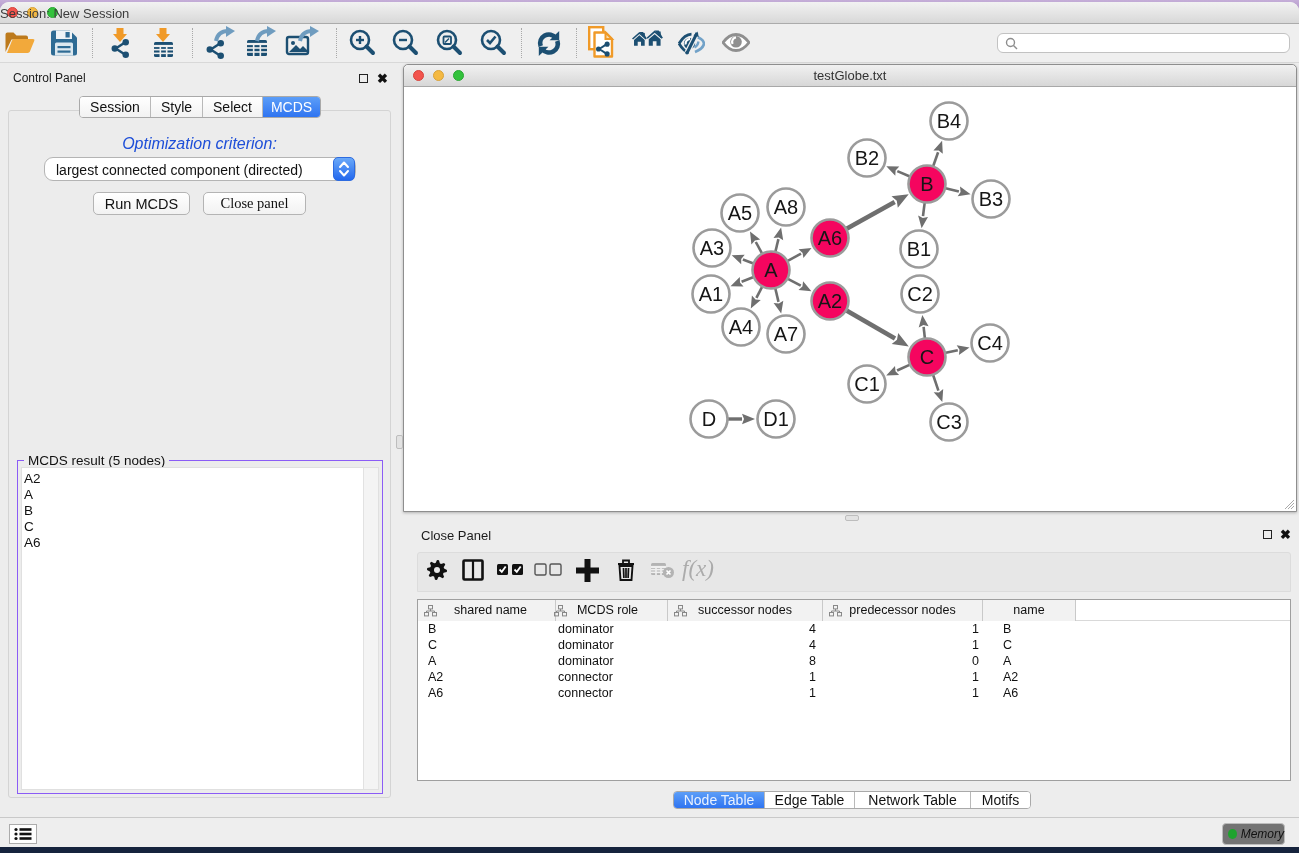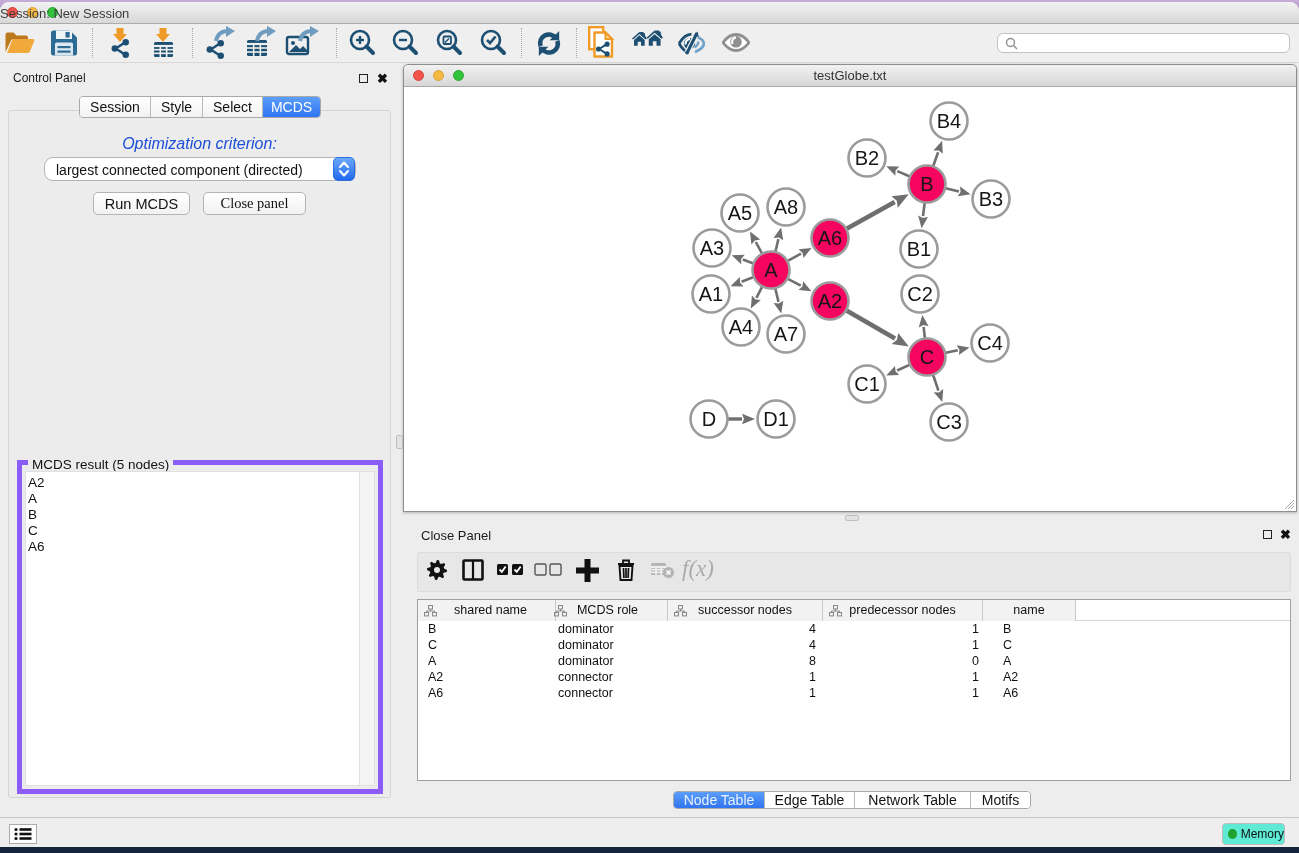--- a/index.html
+++ b/index.html
@@ -45,21 +45,21 @@
   background:#fff; border:1px solid #b4b4b4; border-radius:9px; }
 #dropdown .txt { position:absolute; left:11px; top:3.5px; font-size:14px; color:#111; }
 #dropdown .spin { position:absolute; right:0px; top:-1px; width:22px; height:24px;
   background:linear-gradient(#6aa9f9,#2368ee); border-radius:5px; border:1px solid #2d6be0; }
 .btn { position:absolute; height:23px; background:linear-gradient(#ffffff,#f2f2f2);
   border:1px solid #b4b4b4; border-radius:5px; font-size:14.5px; color:#111;
   display:flex; align-items:center; justify-content:center; }
 #btn-run { left:84px; top:81px; width:97px; }
 #btn-close { left:194px; top:81px; width:103px;font-family:Liberation Serif, serif; }
 #mcdsbox { position:absolute; left:8px; top:349px; width:366px; height:334px;
-  border:5px solid #8b5cf6; }
+  border:1px solid #8b5cf6; }
 #mcdsbox .btitle { position:absolute; left:6px; top:-8px; background:#ececec;
   padding:0 4px; font-size:13.5px; color:#111; }
 #mcdslist { position:absolute; left:3px; top:6px; right:3px; bottom:3px; background:#fff;
   border:1px solid #e0e0e0; }
 #mcdslist .items { position:absolute; left:2px; top:3px; font-size:13.5px; color:#111; line-height:16px; }
 #mcdslist .sbtrack { position:absolute; right:0px; top:0px; width:15px; height:100%;
   background:#f4f4f4; border-left:1px solid #e2e2e2; }
 
 #netwin { position:absolute; left:403px; top:1px; width:894px; height:448px;
   background:#fff; border:1px solid #8e8e8e; border-radius:5px 5px 0 0;
@@ -92,22 +92,22 @@
 #tp-tabs .seg { height:100%; display:flex; align-items:center; justify-content:center;
   font-size:14px; color:#111; background:#fff; border-right:1px solid #b9b9b9; }
 #tp-tabs .seg.last { border-right:none; }
 #tp-tabs .seg.sel { background:linear-gradient(#5c9ef8,#2f74f1); color:#e8f1ff; }
 
 #statusbar { position:absolute; left:0; top:815px; width:1299px; height:30px;
   background:#eeeeee; border-top:1px solid #c9c9c9; }
 #sb-btn { position:absolute; left:9px; top:6px; width:28px; height:20px;
   background:#fdfdfd; border:1px solid #ababab; }
 #mem-btn { position:absolute; right:14px; top:5px; width:63px; height:22px;
-  background:#5eead4; border:1px solid #bdbdbd; border-radius:4px;
-  font-size:12px; color:#111; display:flex; align-items:center; }
+  background:#737373; border:1px solid #bdbdbd; border-radius:4px;
+  font-size:12px; color:#111; display:flex; align-items:center;font-style:italic; }
 #mem-btn .dot { width:10px; height:10px; border-radius:50%; background:#1fa32e;
   margin:0 4px 0 5px; }
 </style>
 </head>
 <body>
 <div id="desktop-top"></div>
 <div id="appwin">
   <div id="titlebar">
     <div class="tl t-red"></div>
       <div class="tl t-yel"></div>

